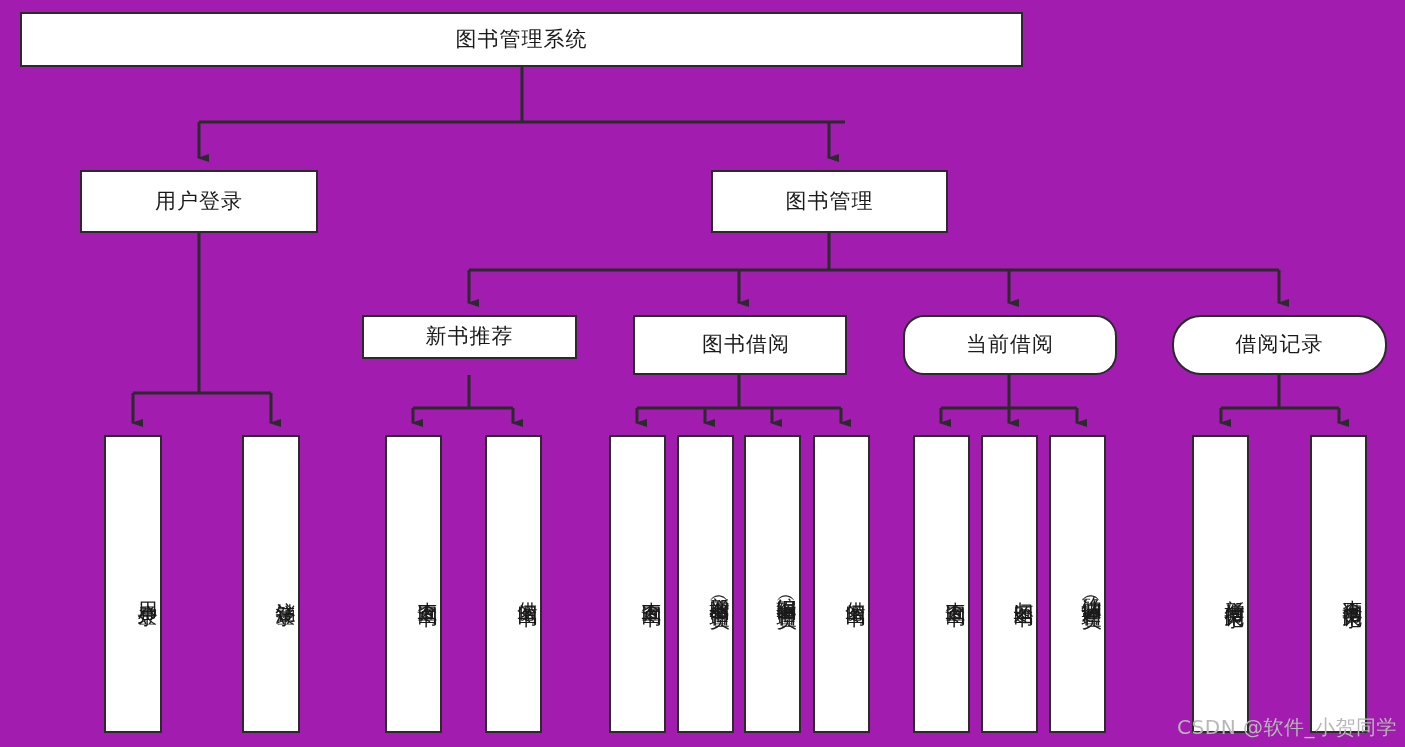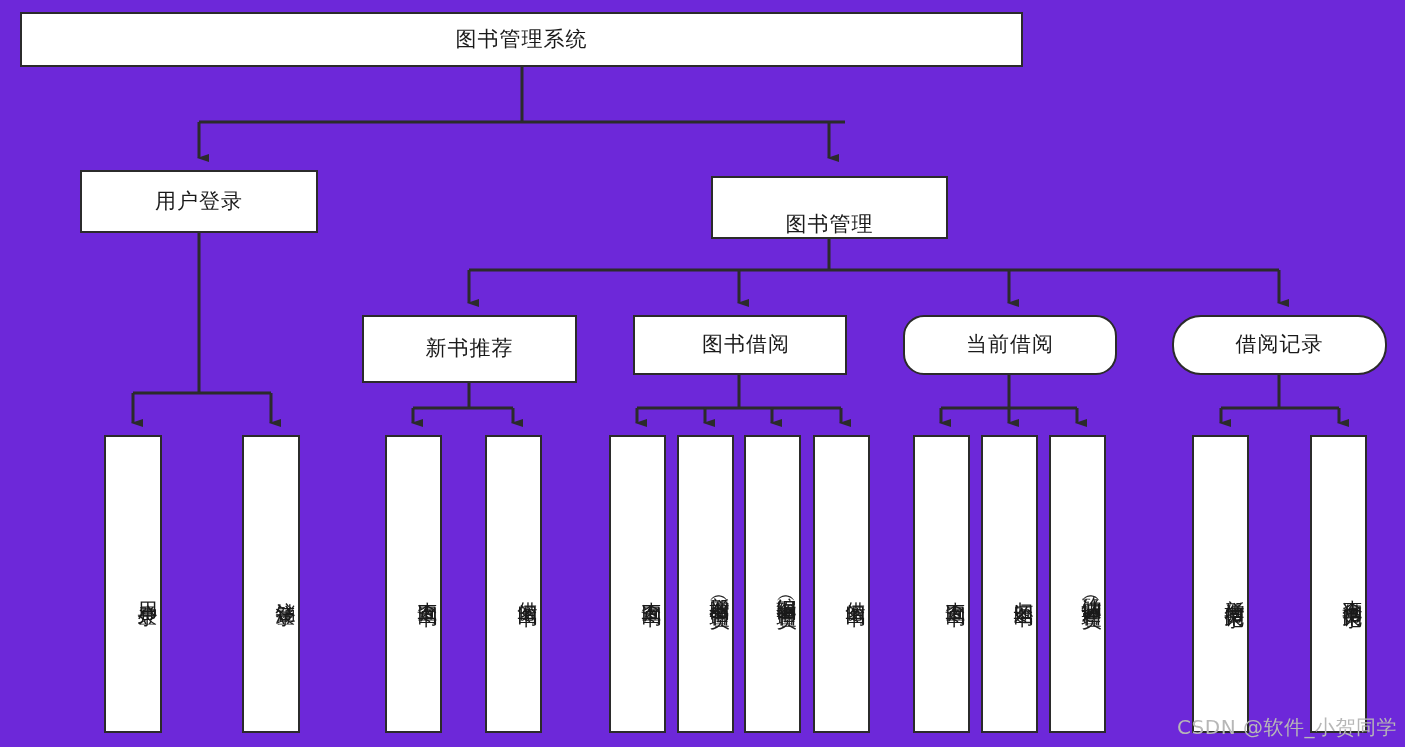--- a/index.html
+++ b/index.html
@@ -8,21 +8,21 @@
     padding: 0;
     background: #ffffff;
   }
   body {
     font-family: "DejaVu Sans", "Liberation Sans", sans-serif;
   }
   #diagram-root {
     position: relative;
     width: 1405px;
     height: 747px;
-    background: #6d28d9;
+    background: #a21caf;
     overflow: hidden;
   }
   #edge-layer {
     position: absolute;
     left: 0;
     top: 0;
     width: 1405px;
     height: 747px;
     pointer-events: none;
   }
@@ -125,25 +125,25 @@
     </g>
   </svg>
 
   <div class="node horizontal root" style="left:20px; top:12px; width:1003px; height:55px;">
     <span>图书管理系统</span>
   </div>
 
   <div class="node horizontal" style="left:80px; top:170px; width:238px; height:63px;">
     <span>用户登录</span>
   </div>
-  <div class="node horizontal" style="left:711px; top:176px; width:237px; height:63px;align-items:flex-end;">
+  <div class="node horizontal" style="left:711px; top:170px; width:237px; height:63px;">
     <span>图书管理</span>
   </div>
 
-  <div class="node horizontal" style="left:362px; top:315px; width:215px; height:68px;">
+  <div class="node horizontal" style="left:362px; top:315px; width:215px; height:44px;">
     <span>新书推荐</span>
   </div>
   <div class="node horizontal" style="left:633px; top:315px; width:214px; height:60px;padding-left:12px;">
     <span>图书借阅</span>
   </div>
   <div class="node horizontal" style="left:903px; top:315px; width:214px; height:60px;border-radius:21px;">
     <span>当前借阅</span>
   </div>
   <div class="node horizontal" style="left:1172px; top:315px; width:215px; height:60px;border-radius:29px;">
     <span>借阅记录</span>

